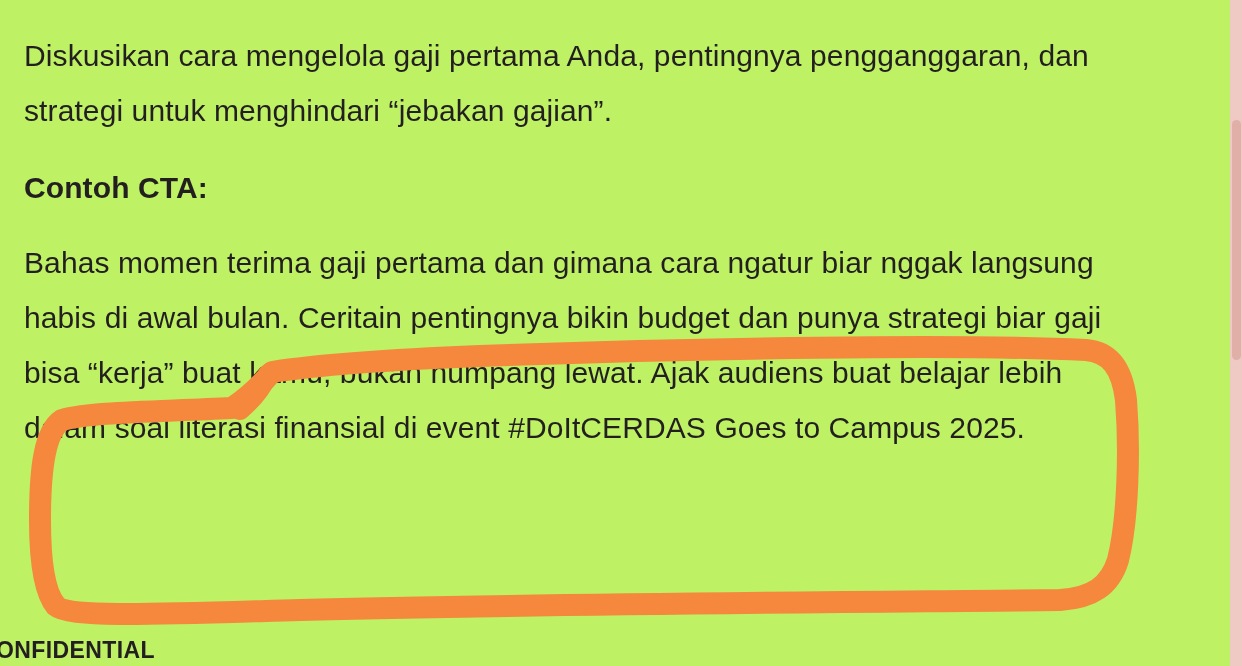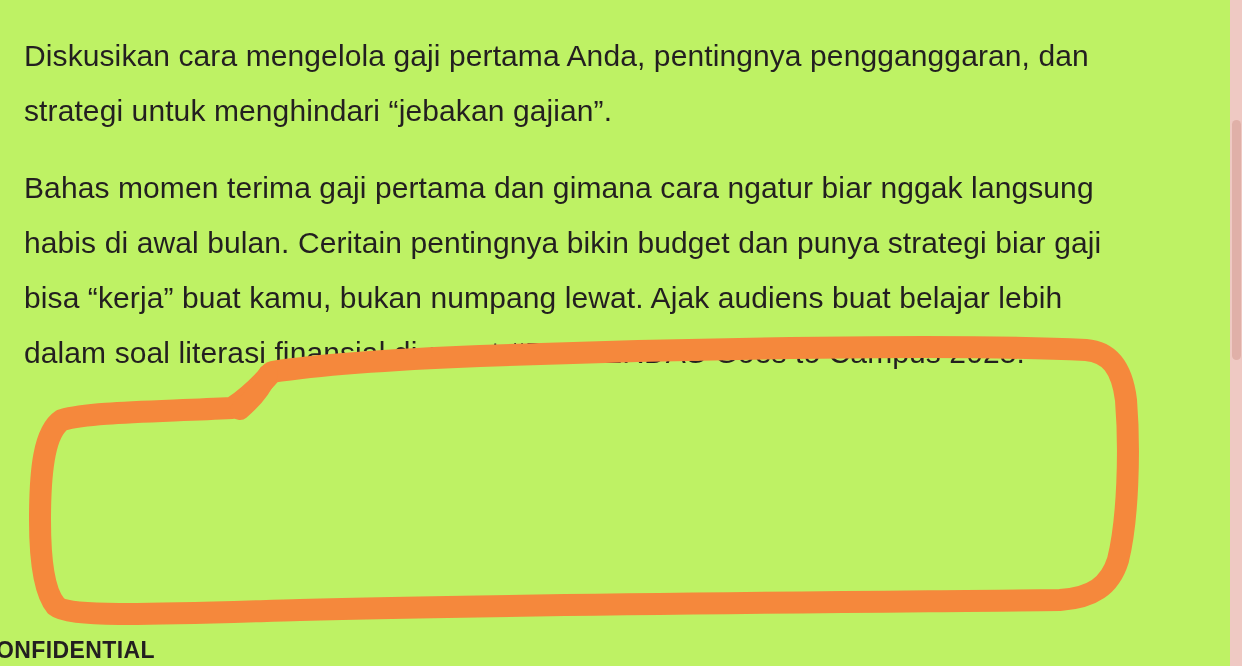--- a/index.html
+++ b/index.html
@@ -80,20 +80,21 @@
     background: #e0b0a8;
   }
 </style>
 </head>
 <body>
 
 <div class="page">
 
   <div class="content">
     <p class="para">Diskusikan cara mengelola gaji pertama Anda, pentingnya pengganggaran, dan strategi untuk menghindari “jebakan gajian”.</p>
+    <p class="para bold">Contoh CTA:</p>
     <p class="para tight">Bahas momen terima gaji pertama dan gimana cara ngatur biar nggak langsung habis di awal bulan. Ceritain pentingnya bikin budget dan punya strategi biar gaji bisa “kerja” buat kamu, bukan numpang lewat. Ajak audiens buat belajar lebih dalam soal literasi finansial di event #DoItCERDAS Goes to Campus 2025.</p>
   </div>
 
   <svg class="highlight-layer" viewBox="0 0 1242 666" xmlns="http://www.w3.org/2000/svg">
     <path d="M 272 372
              C 258 388, 244 400, 232 408
              C 150 412, 90 412, 62 420
              C 44 432, 40 470, 40 520
              C 40 560, 44 592, 56 606
              C 70 618, 160 614, 300 610

